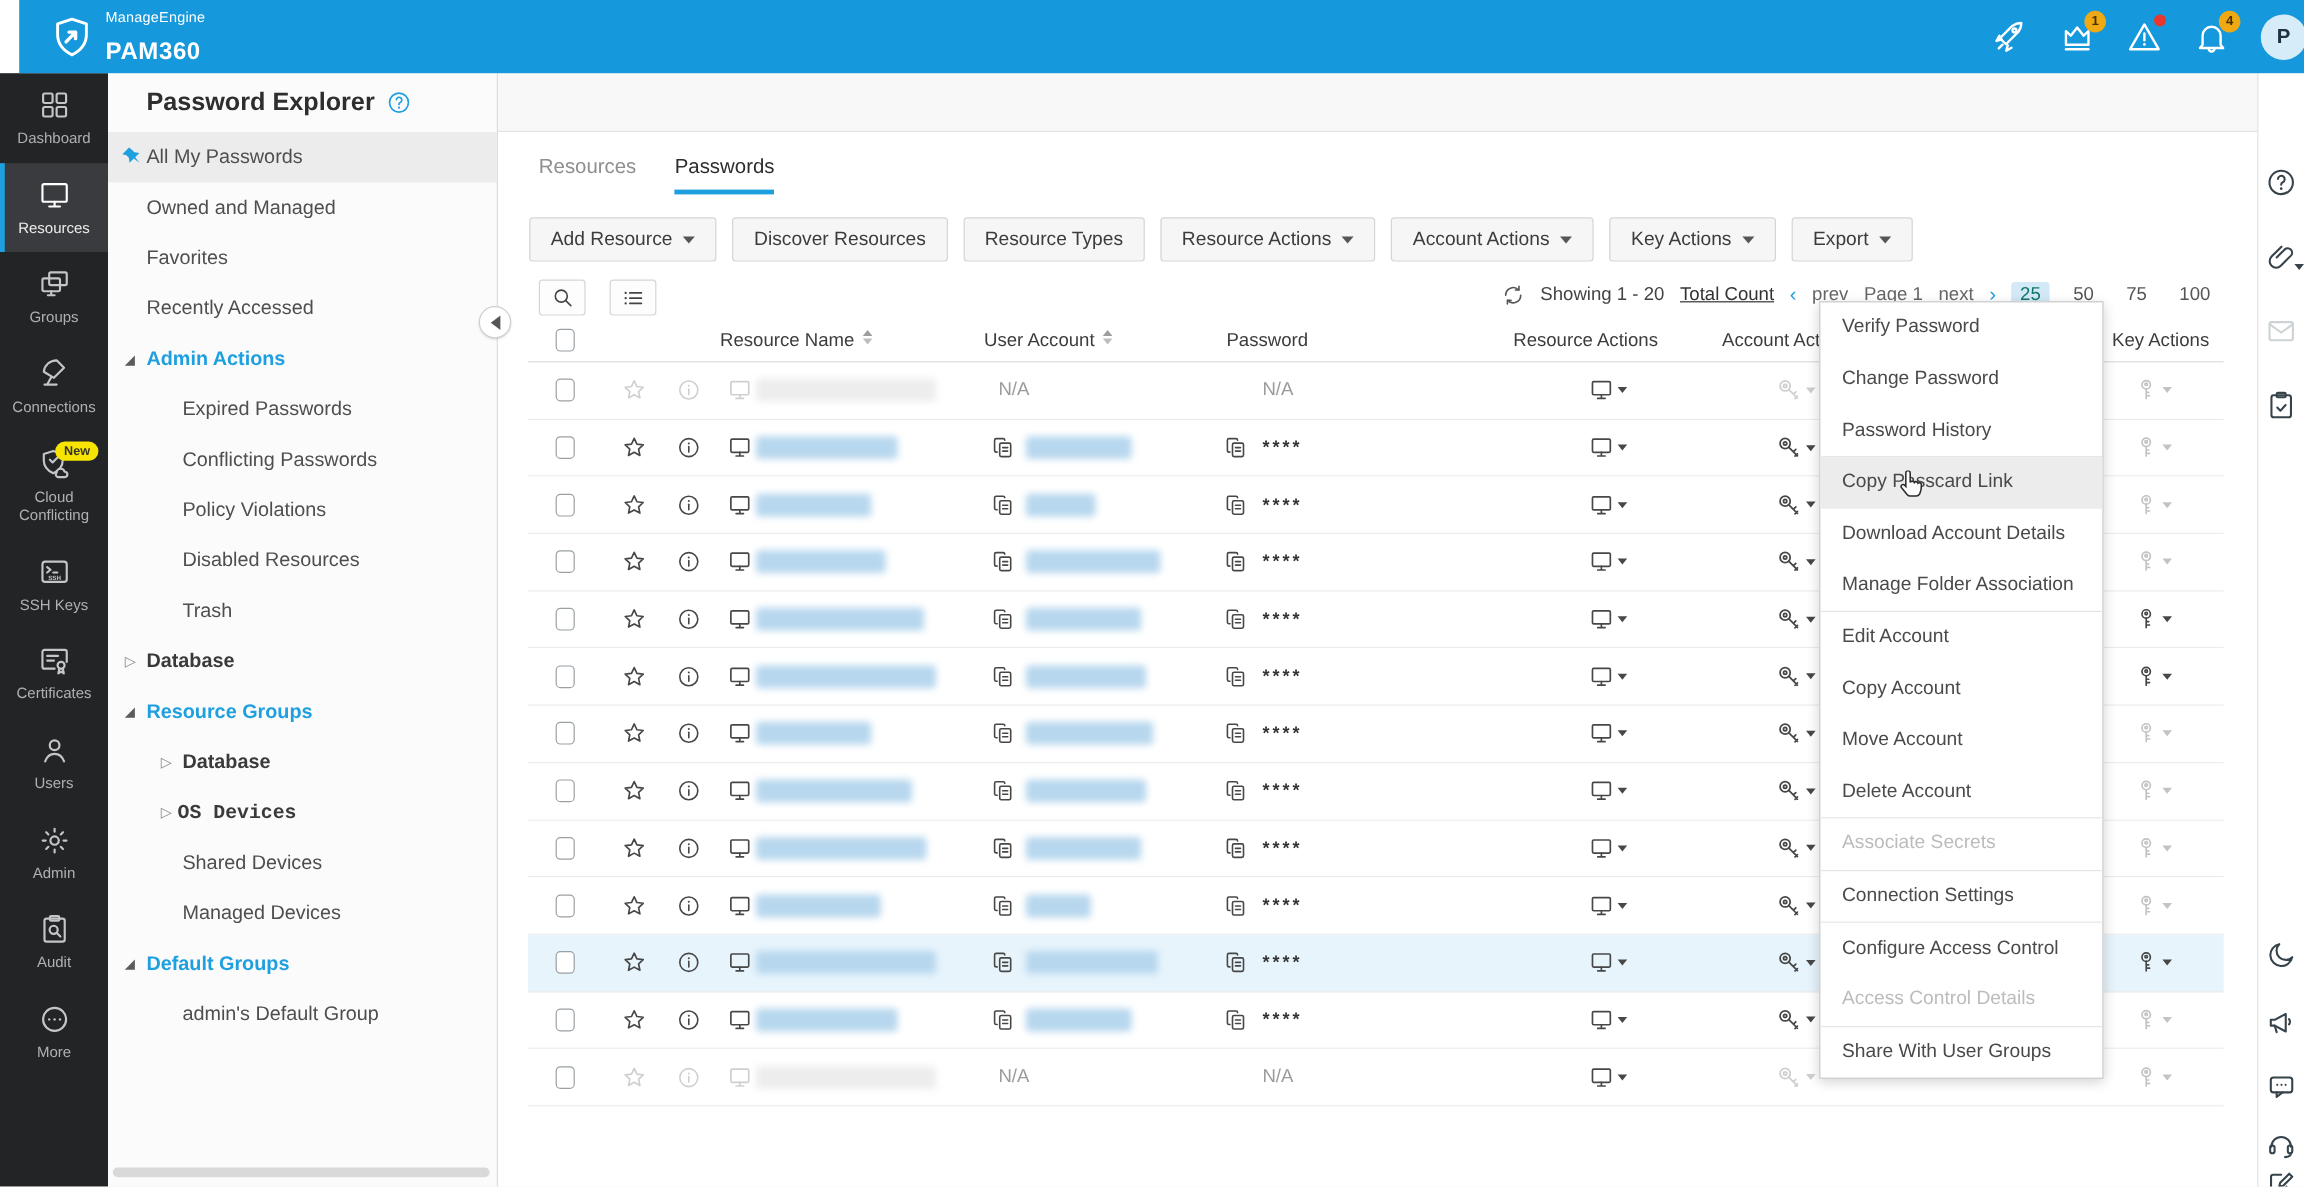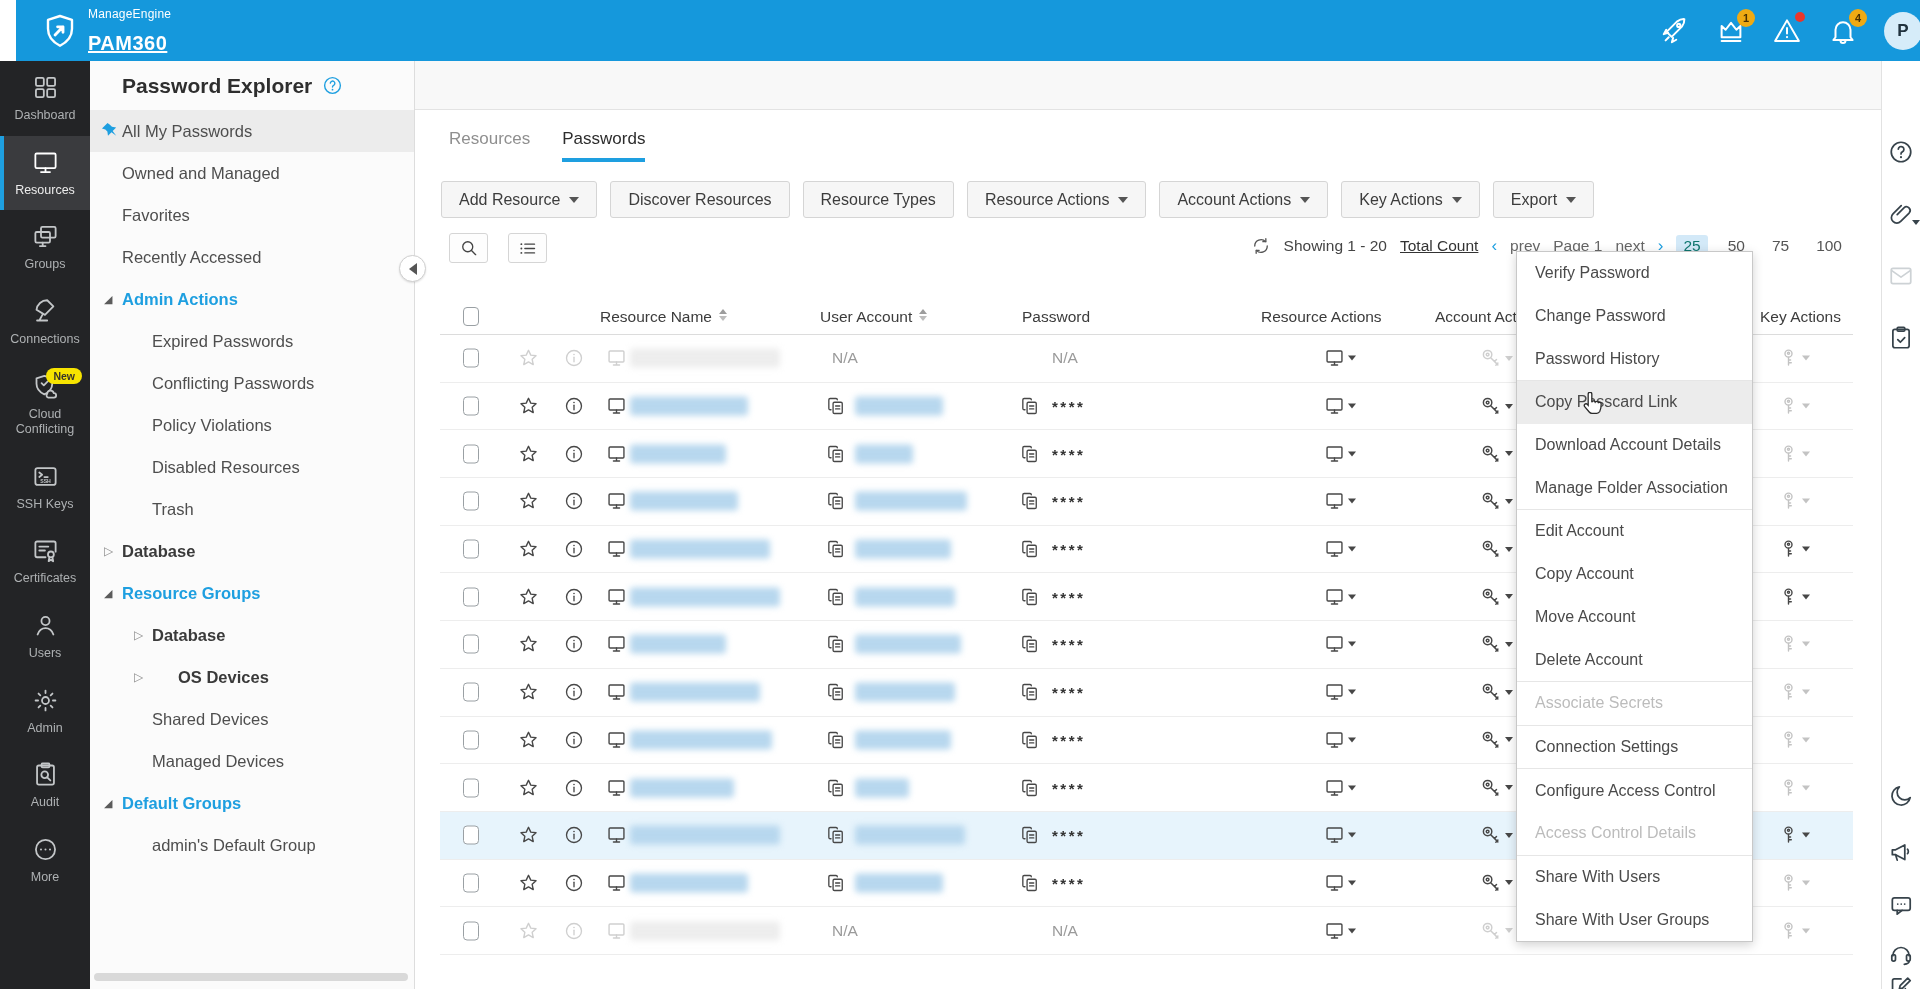--- a/index.html
+++ b/index.html
@@ -3,21 +3,21 @@
 <meta charset="utf-8">
 <style>
   html,body{margin:0;padding:0;background:#e9e9e9;}
   *{box-sizing:border-box;font-family:"Liberation Sans",sans-serif;}
   #stage{position:relative;width:1920px;height:989px;background:#fff;overflow:hidden;}
 
   
   .topbar{position:absolute;left:16px;top:0;width:1920px;height:61px;background:#1598dc;display:flex;z-index:40;}
   .brand{display:flex;align-items:center;gap:10px;padding-left:26px;color:#fff;}
   .brand .bl1{font-size:12px;letter-spacing:.2px;}
-  .brand .bl2{font-size:20px;font-weight:bold;letter-spacing:.5px;margin-top:11px;text-decoration:underline;}
+  .brand .bl2{font-size:20px;font-weight:bold;letter-spacing:.5px;margin-top:11px;}
   .searchwrap{position:absolute;left:420px;top:0;width:448px;height:61px;background:#3fade8;display:flex;align-items:center;padding-left:20px;color:#fff;cursor:text;}
   .searchwrap .ph{font-size:17px;margin-left:16px;color:#fdfdfd;}
   .topicons{position:absolute;right:14px;top:0;height:61px;display:flex;align-items:center;gap:26px;}
   .tico{position:relative;width:30px;height:30px;color:#fff;cursor:pointer;}
   .badge{position:absolute;top:-7px;right:-9px;min-width:18px;height:18px;border-radius:9px;background:#efaa13;color:#4a3000;font-size:11px;font-weight:bold;display:flex;align-items:center;justify-content:center;padding:0 4px;}
   .reddot{position:absolute;top:-4px;right:-3px;width:10px;height:10px;border-radius:50%;background:#e8362c;}
   .avatar{width:38px;height:38px;border-radius:50%;background:#d6ecf9;color:#20323e;font-weight:bold;font-size:17px;display:flex;align-items:center;justify-content:center;cursor:pointer;}
 
   
   .leftnav{position:absolute;left:0;top:61px;width:90px;height:928px;background:#232426;display:flex;flex-direction:column;z-index:30;}
@@ -60,21 +60,21 @@
   .icobtn{width:39px;height:30px;border:1px solid #d5d5d5;border-radius:3px;background:#fdfdfd;display:flex;align-items:center;justify-content:center;color:#444;cursor:pointer;}
   .pager{position:absolute;right:32px;top:174px;display:flex;align-items:center;gap:13px;font-size:15.5px;color:#444;}
   .pager .refresh{color:#555;cursor:pointer;display:flex;}
   .pager .totallink{text-decoration:underline;cursor:pointer;color:#333;}
   .pager .chev{color:#1e9fe0;font-size:17px;cursor:pointer;}
   .pager .dim{color:#666;cursor:pointer;}
   .psize{padding:2px 7px;border-radius:3px;cursor:pointer;color:#555;}
   .psize.active{background:#d3e9f8;color:#0f766e;}
 
   
-  .table{position:absolute;left:25px;top:240px;width:1413px;}
+  .table{position:absolute;left:25px;top:207px;width:1413px;}
   .thead{position:relative;height:34px;border-bottom:1px solid #dcdcdc;font-size:15.5px;color:#3c3c3c;}
   .thead .hcell{position:absolute;top:7px;white-space:nowrap;}
   .sort{display:inline-block;margin-left:7px;vertical-align:1px;}
   .sort i{display:block;width:0;height:0;border-left:4.5px solid transparent;border-right:4.5px solid transparent;}
   .sort .up{border-bottom:5px solid #9d9d9d;margin-bottom:2px;}
   .sort .dn{border-top:5px solid #bdbdbd;}
   .trow{position:relative;height:47.7px;border-bottom:1px solid #ededed;}
   .trow.selected{background:#e7f4fc;}
   .cell{position:absolute;top:50%;transform:translateY(-50%);}
   .chk{width:16px;height:19px;border:1.6px solid #9aa0a4;border-radius:4px;background:#fff;cursor:pointer;}
@@ -326,21 +326,21 @@
         <div class="titem blue">
           <span class="arrow" style="left: 14px; color: rgb(91, 91, 91); font-size: 11px;">◢</span>
           <span class="lbl" style="margin-left: 32px;">Resource Groups</span>
         </div>
         <div class="titem boldtxt">
           <span class="arrow" style="left: 44px;">▷</span>
           <span class="lbl" style="margin-left: 62px;">Database</span>
         </div>
         <div class="titem boldtxt">
           <span class="arrow" style="left: 44px;">▷</span>
-          <span class="lbl" style="margin-left: 88px;">OS Devices</span>
+          <span class="lbl" style="margin-left: 58px; font-family: Liberation Mono, monospace;">OS Devices</span>
         </div>
         <div class="titem">
           <span class="lbl" style="margin-left: 62px;">Shared Devices</span>
         </div>
         <div class="titem">
           <span class="lbl" style="margin-left: 62px;">Managed Devices</span>
         </div>
         <div class="titem blue">
           <span class="arrow" style="left: 14px; color: rgb(91, 91, 91); font-size: 11px;">◢</span>
           <span class="lbl" style="margin-left: 32px;">Default Groups</span>
@@ -1394,21 +1394,20 @@
       <div class="mitem">Move Account</div>
       <div class="mitem">Delete Account</div>
       <div class="mdivider"></div>
       <div class="mitem disabled">Associate Secrets</div>
       <div class="mdivider"></div>
       <div class="mitem">Connection Settings</div>
       <div class="mdivider"></div>
       <div class="mitem">Configure Access Control</div>
       <div class="mitem disabled">Access Control Details</div>
       <div class="mdivider"></div>
-      <div class="mitem">Share With Users</div>
       <div class="mitem">Share With User Groups</div>
     </div>
   <div class="cursor-hand" id="handCursor">
       <svg width="24" height="26" viewBox="0 0 18 20">
         <path d="M7.6 1.6c0-.9.7-1.4 1.4-1.4s1.4.5 1.4 1.4v6.2c.2-.5.7-.9 1.3-.9.6 0 1.1.4 1.3.9.2-.3.6-.6 1.1-.6.6 0 1.1.4 1.3 1 .2-.2.5-.3.9-.3.8 0 1.3.6 1.3 1.4 0 2.6-.5 4.5-1.1 5.7-.5.9-1.3 1.4-2.3 1.4h-3.7c-.8 0-1.6-.4-2.1-1l-3.5-4.2c-.4-.5-.4-1.3.1-1.8s1.4-.5 1.9.1l.7.8z" fill="#fff" stroke="#2b2b2b" stroke-width="1"></path>
       </svg>
     </div>
 </div>
 
 </body></html>

